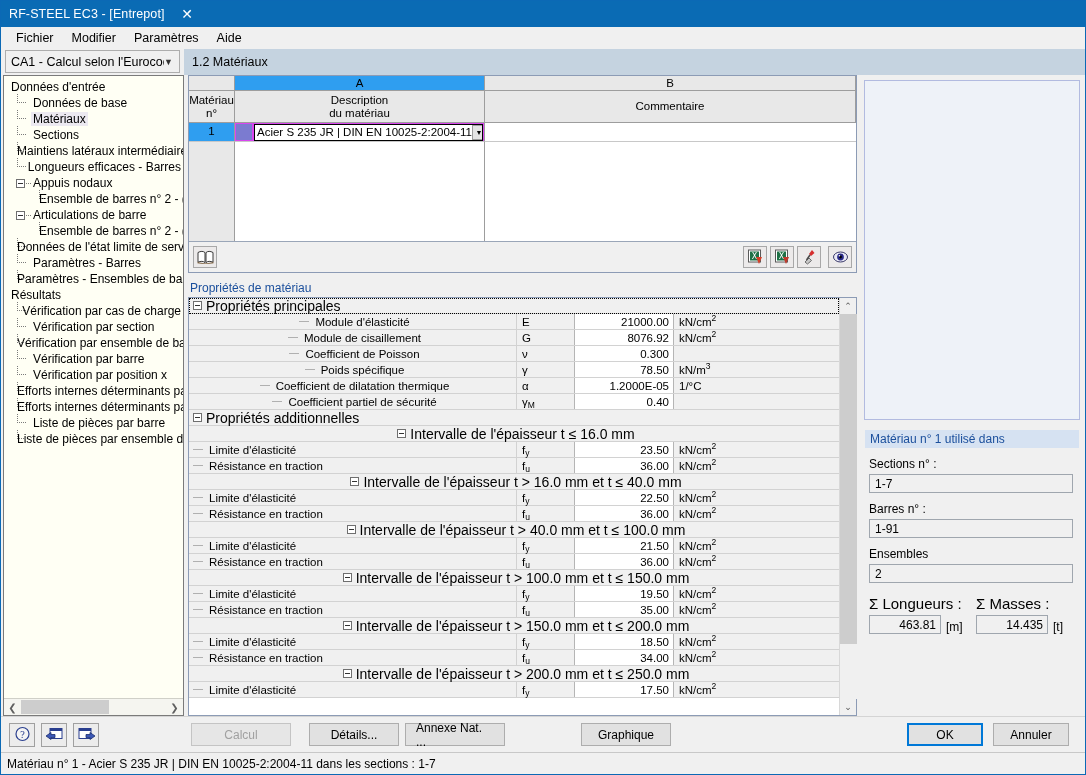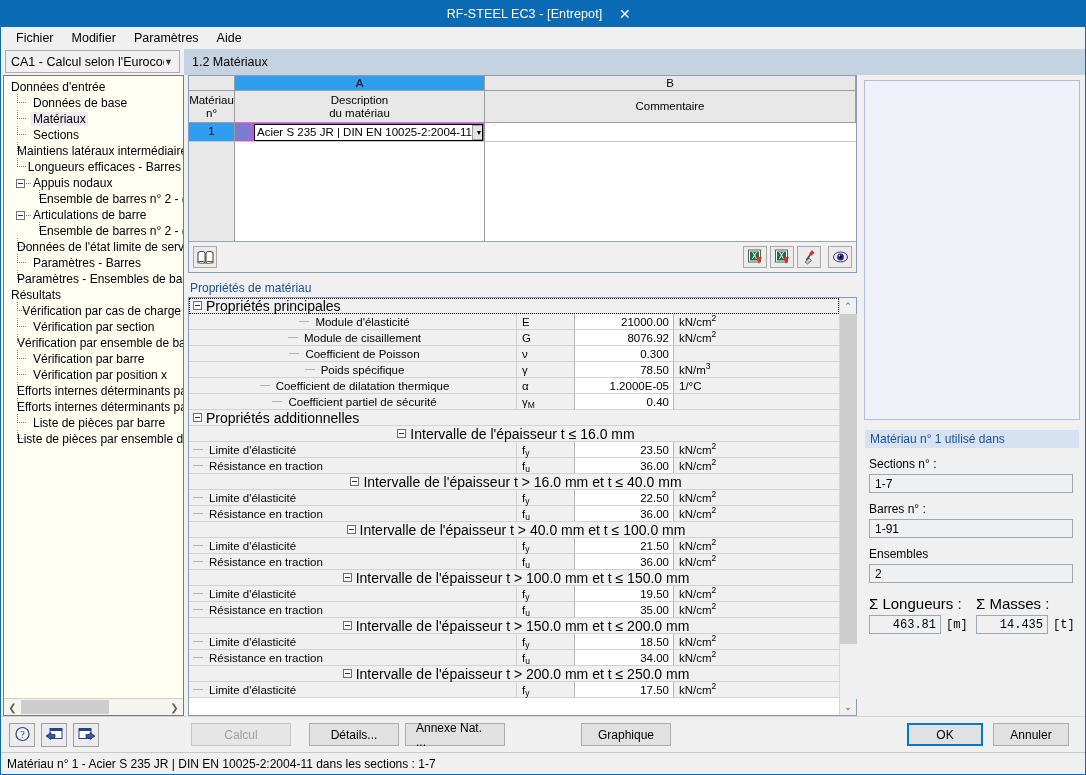--- a/index.html
+++ b/index.html
@@ -20,21 +20,21 @@
     overflow: hidden;
   }
 
   
   .titlebar {
     height: 26px;
     background: #0a6bb4;
     color: #ffffff;
     display: flex;
     align-items: center;
-    justify-content: center;
+    justify-content: flex-start;
     padding-left: 8px;
     font-size: 12.5px;
     user-select: none;
   }
   .titlebar .ttl { letter-spacing: .1px; }
   .closebtn {
     width: 45px; height: 26px;
     display: flex; align-items: center; justify-content: center;
     font-size: 14px; line-height: 1;
     color: #fff;
@@ -413,21 +413,21 @@
     margin: 0 6px 0 4px;
     background: #f0f0f0;
     border: 1px solid #9fa6ae;
     display: flex; align-items: center;
     padding-left: 5px;
     font-size: 12px;
   }
   .sumrow { display: flex; margin-top: 12px; }
   .sumcol { width: 50%; padding-left: 4px;}
   .sumcol .lbl { font-size: 15px; margin-bottom: 3px; }
-  .sumline { display: flex; align-items: center; font-family: Liberation Mono, monospace; }
+  .sumline { display: flex; align-items: flex-end; }
   .sumbox {
     width: 72px; height: 19px;
     background: #f0f0f0;
     border: 1px solid #9fa6ae;
     display: flex; align-items: center; justify-content: flex-end;
     padding-right: 4px;
     font-size: 12px;
   }
   .sumunit { font-size: 12px; margin-left: 5px; }
 

